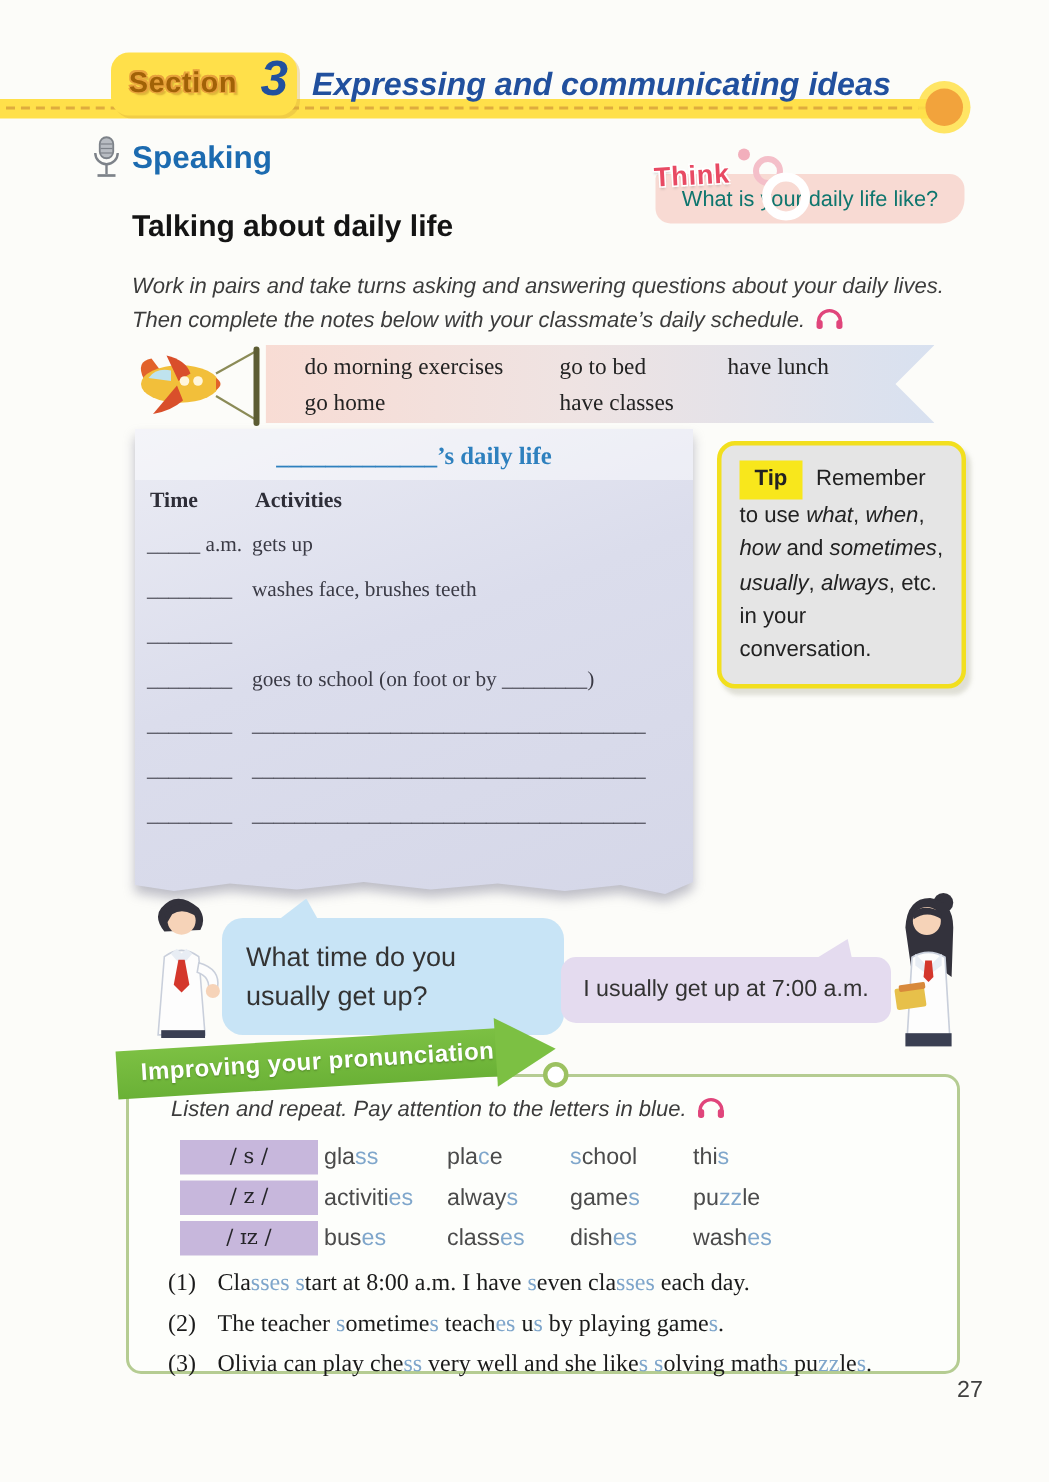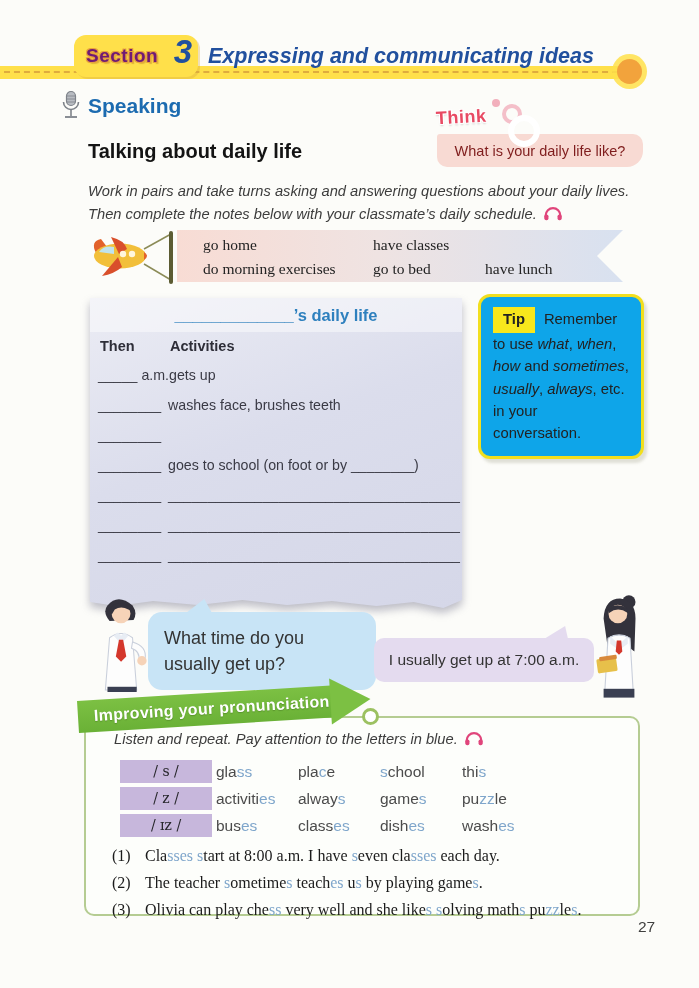--- a/index.html
+++ b/index.html
@@ -6,38 +6,38 @@
   .page{position:relative;width:699px;height:988px;margin:0 auto;background:#FCFCF9;
         font-family:"Liberation Sans",sans-serif;overflow:hidden;}
 
   
   .band{position:absolute;left:0;top:66px;width:632px;height:13px;background:var(--accent-yellow,#FFE04A);}
   .band::after{content:'';position:absolute;left:4px;right:4px;top:5px;border-top:2px dashed var(--band-dash,#DFAC3D);}
   .band-dot{position:absolute;left:617px;top:59px;width:25px;height:25px;border-radius:50%;
             background:var(--orange-dot,#F2A33C);box-shadow:0 0 0 5px rgba(255,224,74,.85);}
   .section-badge{position:absolute;left:74px;top:35px;width:124px;height:42px;background:var(--accent-yellow,#FFE04A);
                  border-radius:12px;z-index:2;box-shadow:2px 2px 0 rgba(214,170,60,.35);}
-  .section-word{position:absolute;left:12px;top:10px;font-size:19px;font-weight:800;color:#701a75;letter-spacing:.5px;
+  .section-word{position:absolute;left:12px;top:10px;font-size:19px;font-weight:800;color:#a16207;letter-spacing:.5px;
                 text-shadow:-1px -1px 0 #E8A23C,1px -1px 0 #E8A23C,-1px 1px 0 #E8A23C,1px 1px 0 #E8A23C,2px 2px 1px rgba(190,140,40,.5);}
   .section-num{position:absolute;right:6px;top:-2px;font-size:33px;font-weight:800;font-style:italic;color:var(--title-blue,#21509E);}
   .main-title{position:absolute;left:208px;top:44px;font-size:21.5px;font-weight:800;font-style:italic;color:var(--title-blue,#21509E);}
 
   
   .mic{position:absolute;left:60px;top:90px;width:22px;height:32px;}
   .speaking{position:absolute;left:88px;top:94px;font-size:21px;font-weight:800;color:var(--speaking-blue,#1C6BB0);}
 
   
   .think-label{position:absolute;left:436px;top:107px;z-index:3;font-size:18px;font-weight:800;letter-spacing:.5px;
                color:var(--think-pink,#E84A63);transform:rotate(-3deg);
                text-shadow:-1px -1px 0 #fff,1px -1px 0 #fff,-1px 1px 0 #fff,1px 1px 0 #fff,0 2px 2px rgba(0,0,0,.18);}
   .think-dot{position:absolute;left:492px;top:99px;width:8px;height:8px;border-radius:50%;background:#F2AFBC;z-index:3;}
   .think-ring1{position:absolute;left:502px;top:104px;width:12px;height:12px;border-radius:50%;border:4px solid #F4BFC9;z-index:3;background:transparent;}
   .think-ring2{position:absolute;left:508px;top:115px;width:20px;height:20px;border-radius:50%;border:6px solid #fff;z-index:3;background:transparent;}
-  .think-bubble{position:absolute;left:437px;top:134px;width:206px;height:33px;background:var(--think-bubble-bg,#F8DAD3);
-                border-radius:3px 10px 16px 10px;color:#7f1d1d;font-size:14.5px;display:flex;align-items:center;justify-content:center;}
+  .think-bubble{position:absolute;left:437px;top:116px;width:206px;height:33px;background:var(--think-bubble-bg,#F8DAD3);
+                border-radius:3px 10px 16px 10px;color:#0f766e;font-size:14.5px;display:flex;align-items:center;justify-content:center;}
 
   
   .activity-title{position:absolute;left:88px;top:140px;font-size:20px;font-weight:800;color:#141414;}
   .instructions{position:absolute;left:88px;top:180px;width:552px;font-size:14.7px;font-style:italic;color:var(--body-text,#3C3C3C);line-height:1.55;}
   .hp{display:inline-block;vertical-align:-2px;margin-left:6px;}
 
   
   .plane{position:absolute;left:88px;top:226px;width:90px;height:62px;}
   .banner{position:absolute;left:177px;top:230px;width:446px;height:52px;
           background:linear-gradient(90deg,var(--banner-pink,#F8DCD4) 0%,#EFE3E2 45%,var(--banner-blue,#D8E1F0) 100%);
@@ -46,38 +46,38 @@
   .banner > div{padding-top:3px;}
   .wb-item{font-family:"Liberation Serif",serif;font-size:15.5px;color:#232323;}
 
   
   .notes-wrap{position:absolute;left:90px;top:286px;width:372px;height:310px;filter:drop-shadow(0 5px 4px rgba(110,110,135,.45));}
   .notes-card{position:relative;width:100%;height:100%;
       background:linear-gradient(160deg,#EBECF4 0%,var(--card-bg,#DBDDEC) 45%,#D5D7E8 100%);
       clip-path:polygon(0 0,100% 0,100% calc(100% - 8px),95% 100%,87% calc(100% - 6px),77% calc(100% - 2px),
                 65% calc(100% - 7px),53% calc(100% - 3px),41% calc(100% - 8px),29% calc(100% - 3px),
                 17% calc(100% - 7px),7% calc(100% - 2px),0 calc(100% - 6px));
-      font-family:Liberation Sans, sans-serif;color:var(--card-text,#3A3A45);margin-top:12px;}
+      font-family:Liberation Serif, serif;color:var(--card-text,#3A3A45);}
   .card-title{position:absolute;left:0;top:0;width:100%;height:34px;background:rgba(255,255,255,.45);
               text-align:center;padding-top:8px;box-sizing:border-box;
               font-size:16.5px;font-weight:700;color:var(--card-title-blue,#2E80BE);}
   .card-headers{position:absolute;left:0;top:40px;width:100%;font-size:14.5px;font-weight:700;color:#2e2e38;}
   .h-time{position:absolute;left:10px;}
   .h-act{position:absolute;left:80px;}
   .notes-rows{position:absolute;left:0;top:64px;width:100%;font-size:14.2px;}
   .note-row{position:relative;display:flex;margin-bottom:0;}
   .note-time{flex:0 0 70px;padding-left:8px;white-space:nowrap;}
   .note-act{flex:1;}
   .note-line{height:30px;line-height:26px;white-space:nowrap;}
   .note-line.indent{padding-left:22px;}
   .note-row,.note-time{line-height:26px;height:auto;}
   .note-time{height:30px;}
 
   
-  .tip-box{position:absolute;left:478px;top:294px;width:136px;min-height:128px;background:#0ea5e9;
+  .tip-box{position:absolute;left:478px;top:294px;width:136px;min-height:128px;background:#e5e5e5;
            border:3px solid var(--tip-border,#F2DF1E);border-radius:12px;padding:10px 12px 12px;
            box-shadow:3px 4px 3px rgba(170,170,150,.35);font-size:14.8px;color:#222;line-height:1.5;}
   .tip-label{display:inline-block;background:var(--tip-label-bg,#F8E71C);padding:1px 10px 3px;margin-right:9px;font-weight:800;}
   .ital{font-style:italic;}
 
   
   .boy{position:absolute;left:84px;top:596px;width:72px;height:96px;}
   .girl{position:absolute;left:586px;top:594px;width:66px;height:106px;}
   .bubble-q{position:absolute;left:148px;top:612px;width:196px;min-height:46px;background:var(--bubble-blue,#C8E4F6);
             border-radius:14px;padding:13px 16px;font-size:18px;color:#333;line-height:1.45;}
@@ -164,36 +164,36 @@
       <path d="M31 28 L23 11 Q36 14 39 23 Z" fill="#D94F2B"></path>
       <path d="M11 26 Q16 19 26 21 L26 28 Z" fill="#BFE3EE"></path>
       <circle cx="35" cy="28" r="3.2" fill="#FFF6DC"></circle>
       <circle cx="44" cy="28" r="3.2" fill="#FFF6DC"></circle>
       <path d="M56 26 Q62 30 56 34 Z" fill="#E2622B"></path>
     </svg>
   </div>
   <div class="banner">
     <div>
         <div class="wb-row">
-          <span class="wb-item">go home</span>
-          <span class="wb-item">have classes</span>
-        </div>
-        <div class="wb-row">
           <span class="wb-item">do morning exercises</span>
           <span class="wb-item">go to bed</span>
           <span class="wb-item">have lunch</span>
+        </div>
+        <div class="wb-row">
+          <span class="wb-item">go home</span>
+          <span class="wb-item">have classes</span>
         </div>
       </div>
   </div>
 
   <div class="notes-wrap">
     <div class="notes-card">
       <div class="card-title"><span>_____________</span><span>’s daily life</span></div>
       <div class="card-headers">
-        <span class="h-time">Then</span>
+        <span class="h-time">Time</span>
         <span class="h-act">Activities</span>
       </div>
       <div class="notes-rows">
           <div class="note-row">
             <span class="note-time">_____ a.m.</span>
             <div class="note-act">
               <div class="note-line">gets up</div>
             </div>
           </div>
           <div class="note-row">

